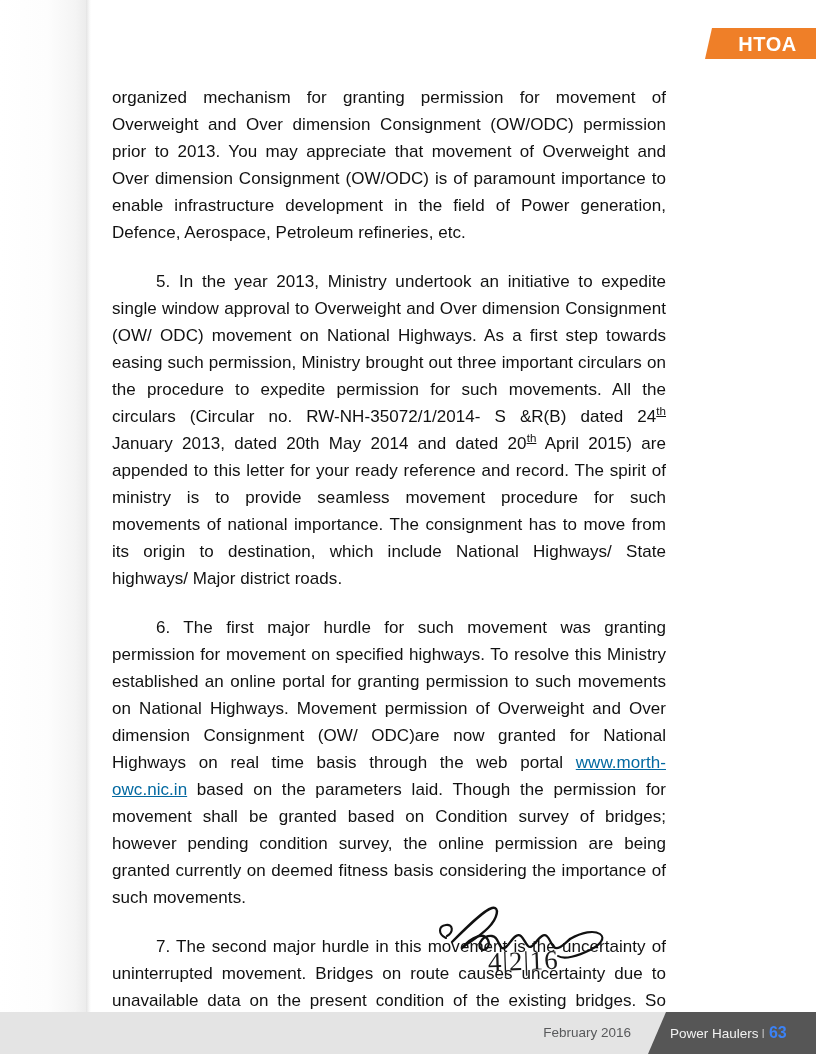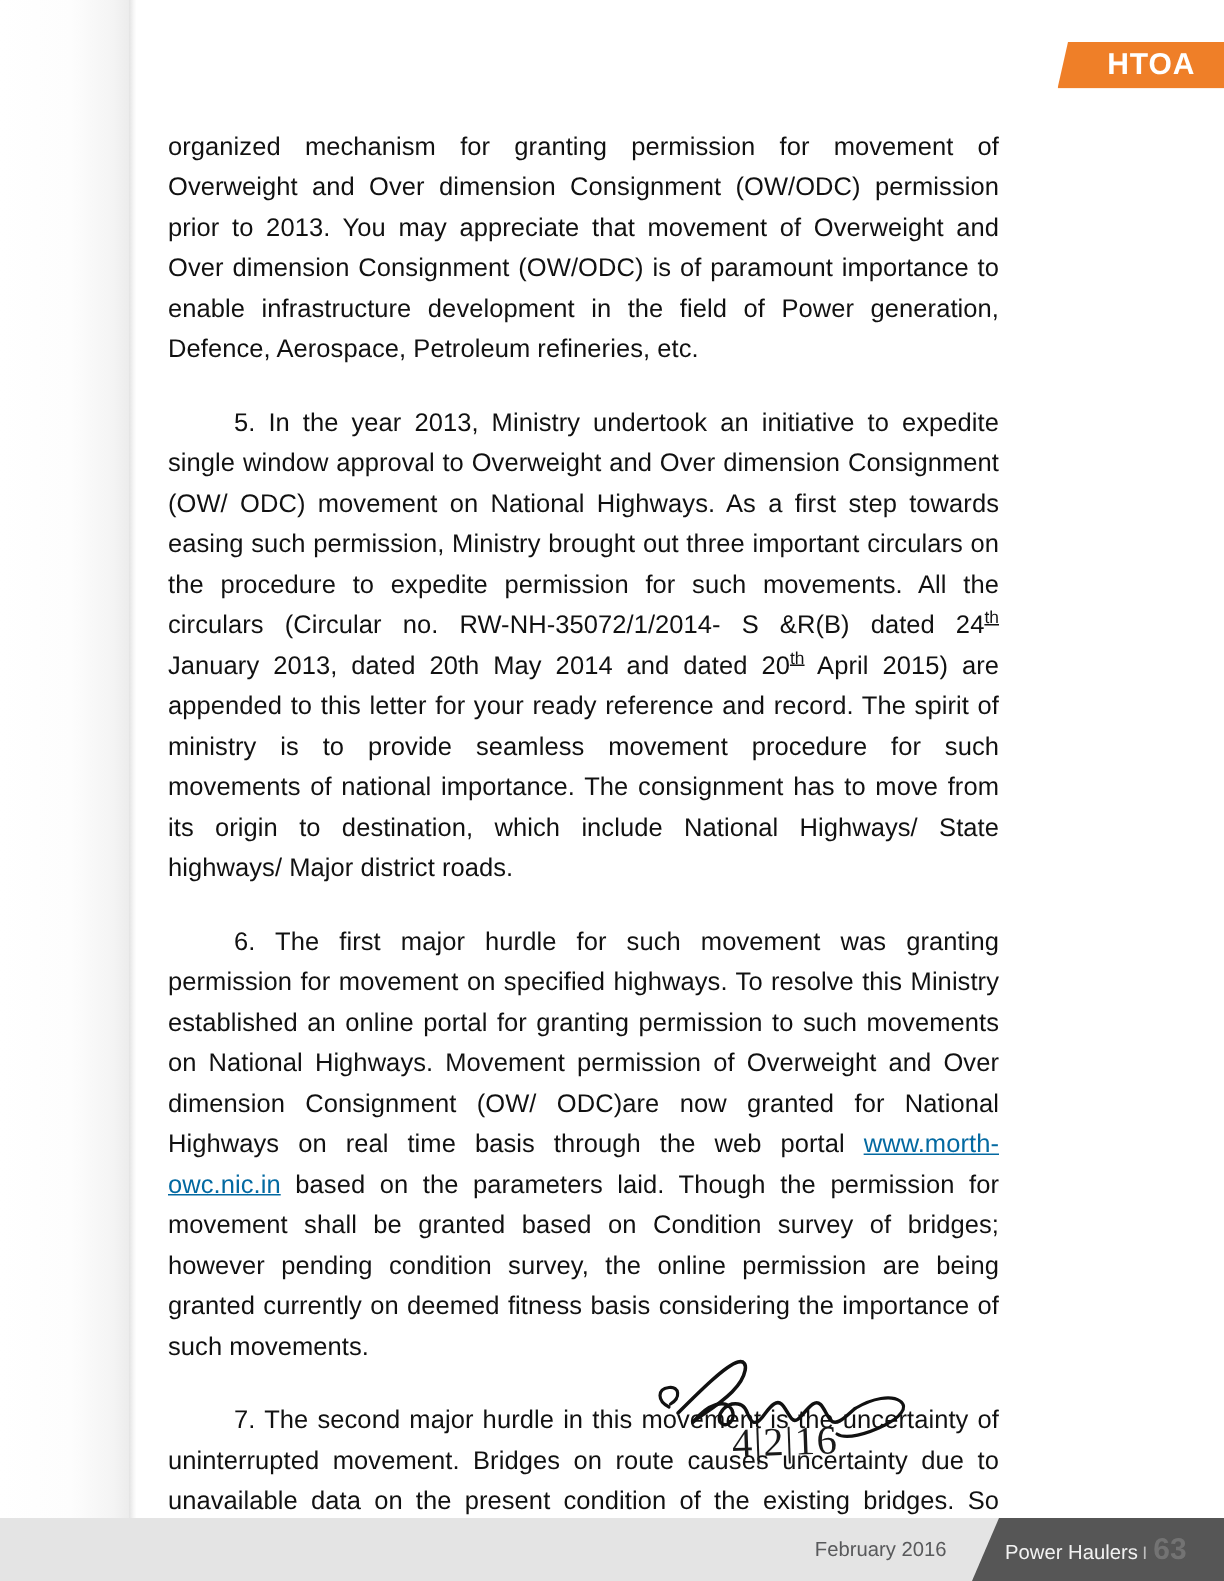--- a/index.html
+++ b/index.html
@@ -166,22 +166,22 @@
     font-family: "Liberation Sans", sans-serif;
     white-space: nowrap;
   }
   .footer-sep {
     color: #bdbdbd;
     margin: 0 4px 0 3px;
     font-size: 12px;
   }
   .footer-pagenum {
     font-weight: bold;
-    color: #737373;
-    font-size: 20px;
+    color: #3b82f6;
+    font-size: 16px;
   }
 </style>
 </head>
 <body>
 
 <div class="page-sheet">
 
   <div class="page-left-edge"></div>
   <div class="page-gutter-line"></div>
 

